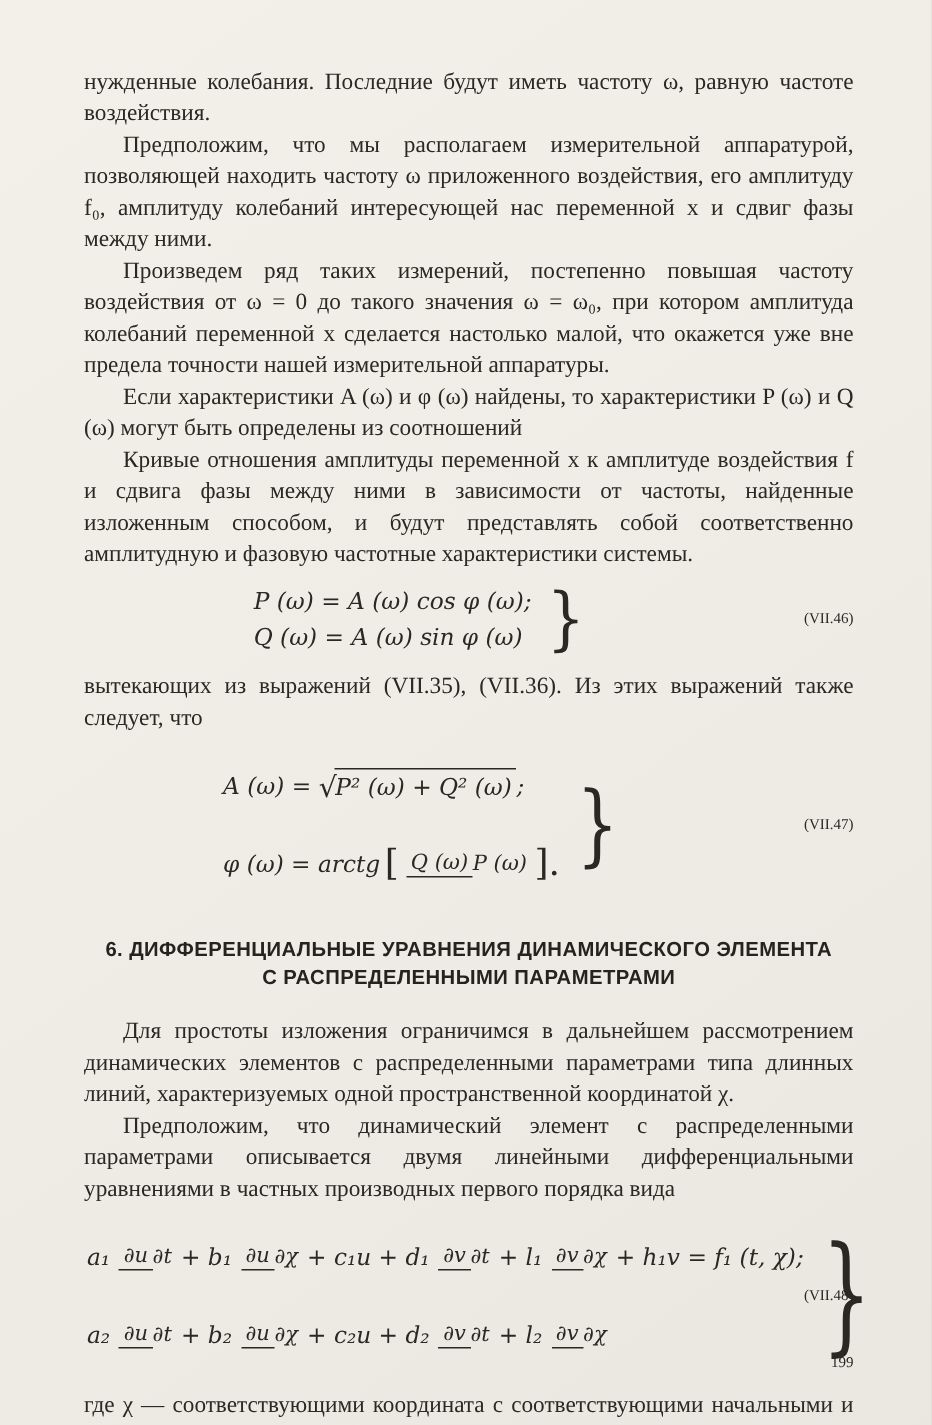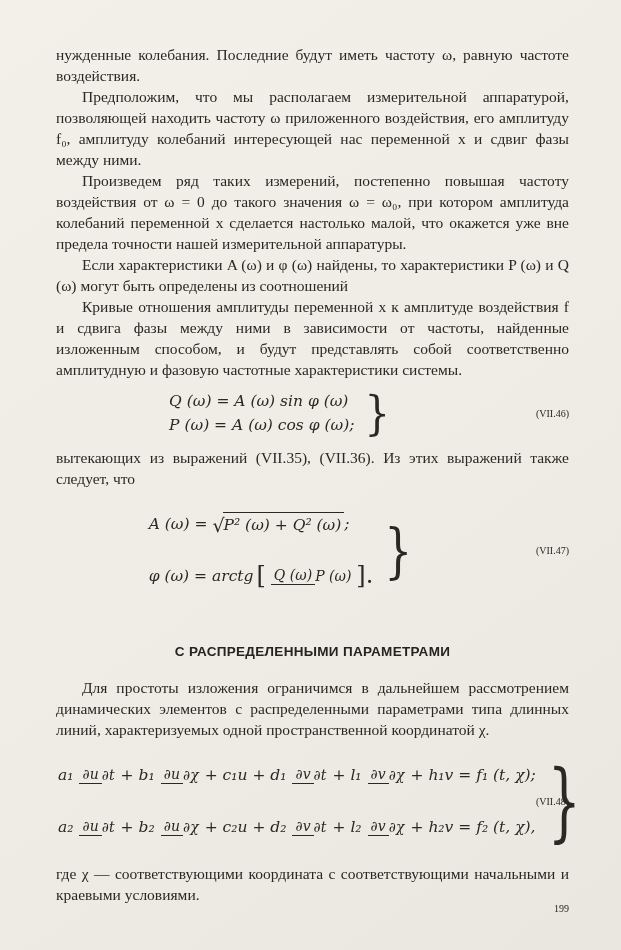--- a/index.html
+++ b/index.html
@@ -124,22 +124,22 @@
 
     <p class="body">нужденные колебания. Последние будут иметь частоту ω, равную частоте воздействия.</p>
     <p class="body ind">Предположим, что мы располагаем измерительной аппаратурой, позволяющей находить частоту ω приложенного воздействия, его амплитуду f₀, амплитуду колебаний интересующей нас переменной x и сдвиг фазы между ними.</p>
     <p class="body ind">Произведем ряд таких измерений, постепенно повышая частоту воздействия от ω = 0 до такого значения ω = ω₀, при котором амплитуда колебаний переменной x сделается настолько малой, что окажется уже вне предела точности нашей измерительной аппаратуры.</p>
     <p class="body ind">Если характеристики A (ω) и φ (ω) найдены, то характеристики P (ω) и Q (ω) могут быть определены из соотношений</p>
     <p class="body ind">Кривые отношения амплитуды переменной x к амплитуде воздействия f и сдвига фазы между ними в зависимости от частоты, найденные изложенным способом, и будут представлять собой соответственно амплитудную и фазовую частотные характеристики системы.</p>
 
     <div class="eq-block">
       <div class="eq-center">
         <div class="eq-lines">
+          <div class="eq-line">P (ω) = A (ω) cos φ (ω);</div>
           <div class="eq-line">Q (ω) = A (ω) sin φ (ω)</div>
-          <div class="eq-line">P (ω) = A (ω) cos φ (ω);</div>
         </div>
         <span class="brace brace-m">}</span>
       </div>
       <span class="eq-tag">(VII.46)</span>
     </div>
 
     <p class="body">вытекающих из выражений (VII.35), (VII.36). Из этих выражений также следует, что</p>
 
     <div class="eq-block">
       <div class="eq-center">
@@ -159,25 +159,26 @@
             </span>
             <span class="big-bracket">].</span>
           </div>
         </div>
         <span class="brace brace-l">}</span>
       </div>
       <span class="eq-tag">(VII.47)</span>
     </div>
 
     <h2 class="heading">
-      <br>
+      <span>6. ДИФФЕРЕНЦИАЛЬНЫЕ УРАВНЕНИЯ ДИНАМИЧЕСКОГО ЭЛЕМЕНТА</span><br>
       <span>С РАСПРЕДЕЛЕННЫМИ ПАРАМЕТРАМИ</span>
     </h2>
 
     <p class="body ind">Для простоты изложения ограничимся в дальнейшем рассмотрением динамических элементов с распределенными параметрами типа длинных линий, характеризуемых одной пространственной координатой χ.</p>
+    <p class="body ind">Предположим, что динамический элемент с распределенными параметрами описывается двумя линейными дифференциальными уравнениями в частных производных первого порядка вида</p>
 
     <div class="eq-block">
       <div class="eq-center">
         <div class="eq-lines">
 
           <div class="eq-line frac-line">
             <span class="term">a₁</span>
             <span class="frac">
                 <span class="num">∂u</span>
                 <span class="den">∂t</span>
@@ -214,21 +215,20 @@
             <span class="term">+ c₂u + d₂</span>
             <span class="frac">
                 <span class="num">∂v</span>
                 <span class="den">∂t</span>
               </span>
             <span class="term">+ l₂</span>
             <span class="frac">
                 <span class="num">∂v</span>
                 <span class="den">∂χ</span>
               </span>
-            <span class="term">+ h₂v = f₂ (t, χ),</span>
           </div>
 
         </div>
         <span class="brace brace-xl">}</span>
       </div>
       <span class="eq-tag">(VII.48)</span>
     </div>
 
     <p class="body">где χ — соответствующими координата с соответствующими начальными и краевыми условиями.</p>
 

